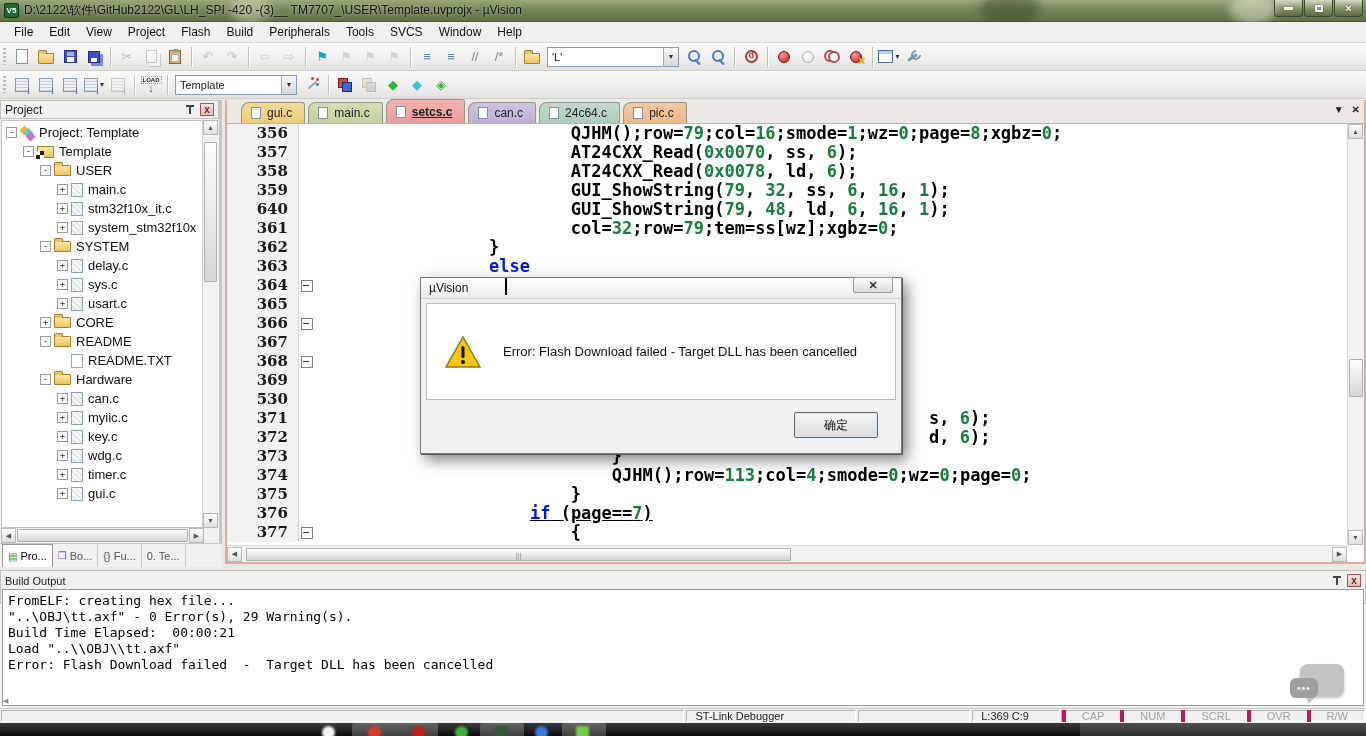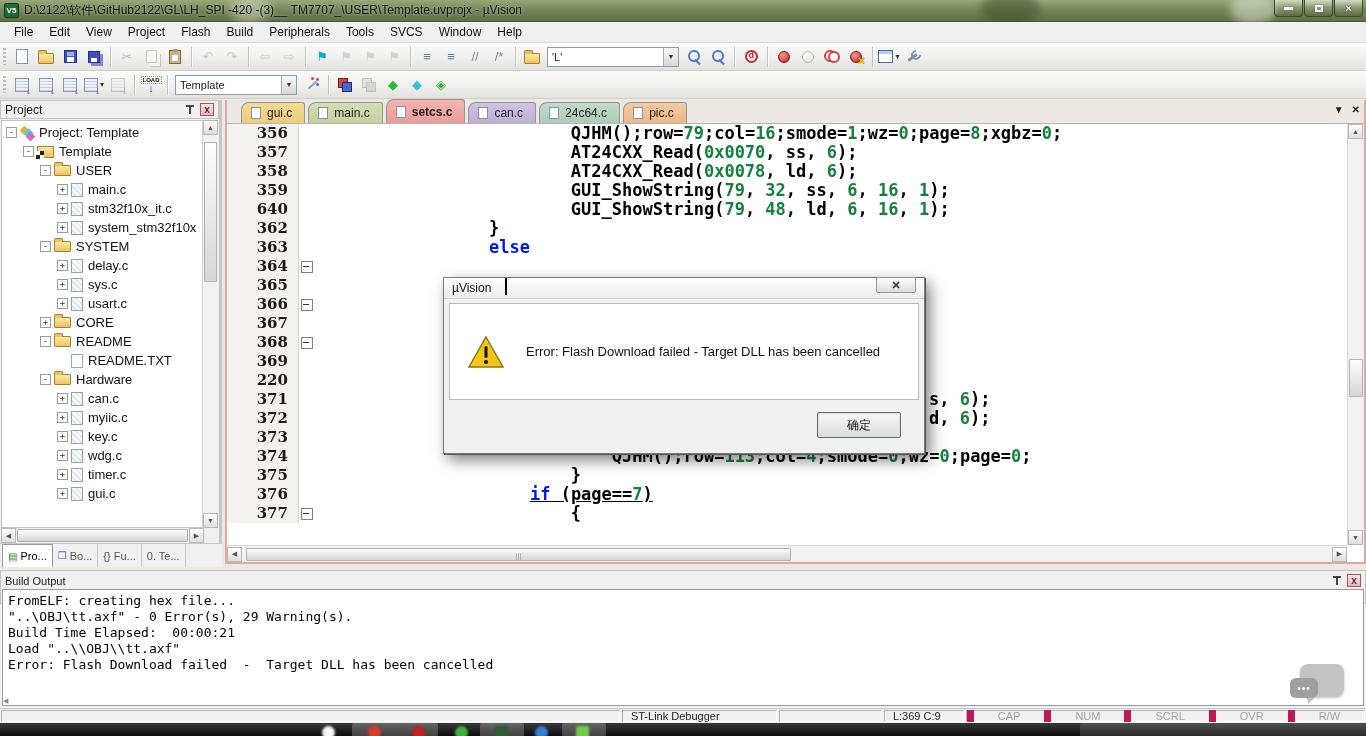--- a/index.html
+++ b/index.html
@@ -131,21 +131,21 @@
 
   
   #editor{position:absolute;left:225px;top:100px;width:1141px;height:464px;background:#fff;
     border:2px solid #e3a7a3;border-top:none}
   #etabbar{position:absolute;left:0;top:0;right:0;height:24px;background:#ece9e4;border-bottom:1px solid #b8b4ae;
     display:flex;align-items:flex-end;padding-left:14px}
   .etab{height:21px;display:flex;align-items:center;padding:0 12px 0 9px;margin-right:3px;
     border:1px solid #9a968e;border-bottom:none;border-radius:8px 3px 0 0;font-size:12px;color:#222;position:relative}
   .etab .eticon{width:10px;height:12px;background:#fff;border:1px solid #7f93a6;margin-right:6px}
   .etab.on{height:24px;font-weight:bold}
-  .etab.on .etlabel{}
+  .etab.on .etlabel{text-decoration:underline}
   #etabctl{position:absolute;right:4px;top:4px;display:flex;gap:8px;font-size:10px;color:#222}
   #ecode{position:absolute;left:0;top:24px;right:17px;bottom:17px;background:#fff;overflow:hidden}
   .crow{display:flex;height:19px;align-items:stretch}
   .cnum{width:72px;flex:none;text-align:right;padding-right:10px;background:#f2f1ef;border-right:1px solid #d8d6d2;
     font-family:"DejaVu Serif",serif;font-weight:bold;font-size:15px;color:#1a1a1a;line-height:19px}
   .cfold{width:16px;flex:none;position:relative}
   .cfold.fb::before{content:"";position:absolute;left:2px;top:4px;width:10px;height:10px;border:1px solid #808080;background:#fff}
   .cfold.fb::after{content:"";position:absolute;left:4px;top:9px;width:6px;height:1px;background:#333}
   .ctext{font-family:"DejaVu Sans Mono",monospace;font-weight:bold;font-size:17px;line-height:19px;white-space:pre;color:#000}
   .s-p{color:#000}.s-n{color:#15803d}.s-k{color:#0018e8}
@@ -160,31 +160,31 @@
   #bhead .sp{flex:1}
   #bbody{position:absolute;left:2px;right:2px;top:19px;bottom:2px;background:#fff;border:1px solid #9a9a9a;
     padding:3px 5px;font-family:"DejaVu Sans Mono",monospace;font-size:13px;line-height:16px;color:#000}
   #bbody .outln{white-space:pre}
   #bharrow{position:absolute;left:3px;bottom:3px;font-size:7px;color:#888}
 
   
   #statusbar{position:absolute;left:0;top:708px;width:1366px;height:15px;background:#f0f0f0;
     border-top:1px solid #c8c8c8;display:flex;font-size:11px;color:#222}
   .ssec{border:1px solid;border-color:#b4b4b4 #fff #fff #b4b4b4;margin:1px;display:flex;align-items:center;padding:0 8px;white-space:nowrap}
-  .sflag{color:#a2a2a2;padding:0 24px;border-left:7px solid #be185d;display:flex;align-items:center}
+  .sflag{color:#a2a2a2;padding:0 16px;border-left:4px solid #be185d;display:flex;align-items:center}
 
   
   #taskbar{position:absolute;left:0;top:723px;width:1366px;height:13px;
     background:linear-gradient(#3a3a3a,#0c0c0c);overflow:hidden}
   .tbk{position:absolute;top:3px;width:13px;height:13px;border-radius:50%;filter:blur(1px)}
   .tbk.sq{border-radius:2px}
   .tseg{position:absolute;top:0;height:13px;background:rgba(255,255,255,.22);border-radius:2px 2px 0 0}
 
   
-  #dialog{position:absolute;left:443px;top:277px;width:482px;height:177px;background:#f0f0f0;
+  #dialog{position:absolute;left:420px;top:277px;width:482px;height:177px;background:#f0f0f0;
     border:1px solid #7a7a7a;box-shadow:1px 1px 0 #555,5px 6px 14px rgba(0,0,0,.5);z-index:50}
   #dtitle{height:21px;display:flex;align-items:center;padding:0 8px;font-size:12px;color:#111;
     background:linear-gradient(#fdfdfd,#ececec);border-bottom:1px solid #cfcfcf}
   #dtitle .sp{flex:1}
   #dclose{width:40px;height:16px;border:1px solid #9a9a9a;border-radius:2px;margin-top:-6px;
     background:linear-gradient(#fdfdfd,#dcdcdc);display:flex;align-items:center;justify-content:center;
     font-size:11px;color:#333;font-weight:bold}
   #dbody{position:absolute;left:5px;right:5px;top:25px;height:97px;background:#fff;border:1px solid #bcbcbc;
     display:flex;align-items:center;padding:0 18px}
   .warn{width:36px;height:32px;position:relative;flex:none;margin-right:22px}
@@ -599,20 +599,25 @@
         <span class="cnum">359</span>
         <span class="cfold"></span>
         <span class="ctext" style="padding-left: 25ch;"><span class="s-p">GUI_ShowString(</span><span class="s-n">79</span><span class="s-p">, </span><span class="s-n">32</span><span class="s-p">, ss, </span><span class="s-n">6</span><span class="s-p">, </span><span class="s-n">16</span><span class="s-p">, </span><span class="s-n">1</span><span class="s-p">);</span></span>
       </div>
       <div class="crow">
         <span class="cnum">640</span>
         <span class="cfold"></span>
         <span class="ctext" style="padding-left: 25ch;"><span class="s-p">GUI_ShowString(</span><span class="s-n">79</span><span class="s-p">, </span><span class="s-n">48</span><span class="s-p">, ld, </span><span class="s-n">6</span><span class="s-p">, </span><span class="s-n">16</span><span class="s-p">, </span><span class="s-n">1</span><span class="s-p">);</span></span>
       </div>
       <div class="crow">
+        <span class="cnum">361</span>
+        <span class="cfold"></span>
+        <span class="ctext" style="padding-left: 25ch;"><span class="s-p">col=</span><span class="s-n">32</span><span class="s-p">;row=</span><span class="s-n">79</span><span class="s-p">;tem=ss[wz];xgbz=</span><span class="s-n">0</span><span class="s-p">;</span></span>
+      </div>
+      <div class="crow">
         <span class="cnum">362</span>
         <span class="cfold"></span>
         <span class="ctext" style="padding-left: 17ch;"><span class="s-p">}</span></span>
       </div>
       <div class="crow">
         <span class="cnum">363</span>
         <span class="cfold"></span>
         <span class="ctext" style="padding-left: 17ch;"><span class="s-k">else</span></span>
       </div>
       <div class="crow">
@@ -639,21 +644,21 @@
         <span class="cnum">368</span>
         <span class="cfold fb"></span>
         <span class="ctext" style="padding-left: 0ch;"></span>
       </div>
       <div class="crow">
         <span class="cnum">369</span>
         <span class="cfold"></span>
         <span class="ctext" style="padding-left: 0ch;"></span>
       </div>
       <div class="crow">
-        <span class="cnum">220</span>
+        <span class="cnum">530</span>
         <span class="cfold"></span>
         <span class="ctext" style="padding-left: 0ch;"></span>
       </div>
       <div class="crow">
         <span class="cnum">371</span>
         <span class="cfold"></span>
         <span class="ctext" style="padding-left: 60ch;"><span class="s-p">s, </span><span class="s-n">6</span><span class="s-p">);</span></span>
       </div>
       <div class="crow">
         <span class="cnum">372</span>

